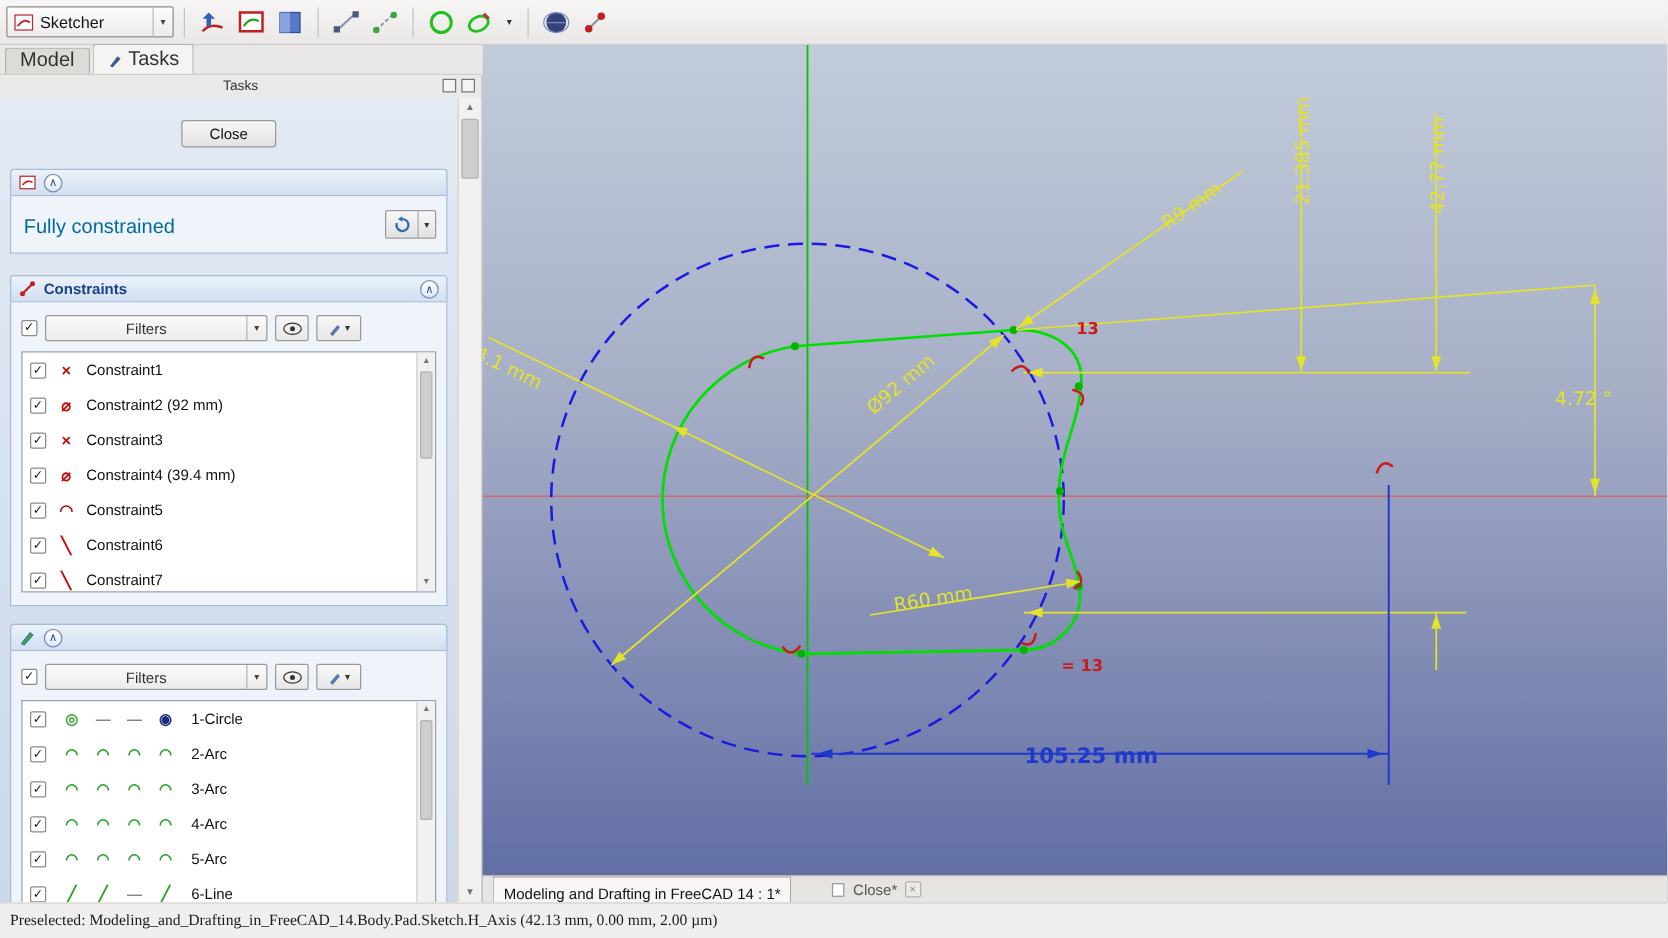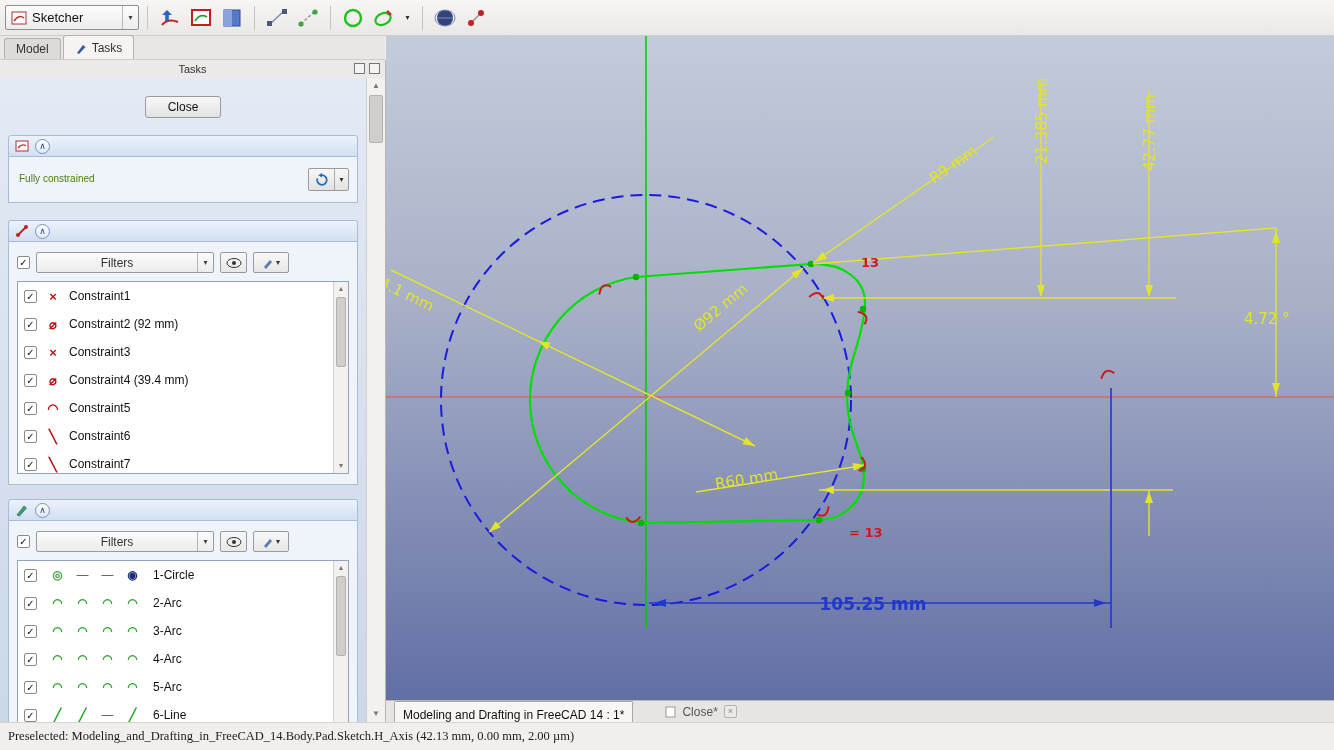--- a/index.html
+++ b/index.html
@@ -15,21 +15,21 @@
     padding:0 0 0 5px; font-size:13px; color:#111; }
   .wb-select .dd { margin-left:auto; font-size:8px; color:#444; border-left:1px solid #bbb;
     width:16px; height:100%; display:flex; align-items:center; justify-content:center; }
   .tb-sep { width:1px; height:24px; background:#c6c4c1; margin:0 5px; }
   .tb-btn { width:28px; height:28px; display:flex; align-items:center; justify-content:center; border-radius:3px; }
   .tb-dd { width:13px; height:28px; font-size:8px; color:#333; display:flex; align-items:center; justify-content:center; }
 
   
   .nav-tabs { position:absolute; top:36px; left:0; width:385px; height:24px; background:#e9e7e5;
     display:flex; align-items:flex-end; padding-left:4px; gap:2px; border-bottom:1px solid #cfcdca; }
-  .nav-tab { height:21px; padding:0 11px; font-size:12px; display:flex; align-items:center; gap:5px;
+  .nav-tab { height:21px; padding:0 11px; font-size:16px; display:flex; align-items:center; gap:5px;
     border:1px solid #b5b3b0; border-bottom:none; border-radius:3px 3px 0 0; background:#dddbd8; color:#333; }
   .nav-tab.active { background:#f5f4f3; height:24px; }
 
   .left-col { position:absolute; top:60px; left:0; width:386px; bottom:28px;
     background:#eceae8; border-right:1px solid #b8b6b3; }
   .panel-title { height:18px; display:flex; align-items:center; justify-content:center;
     font-size:11px; color:#333; position:relative; background:#eceae8; }
   .pt-icons { position:absolute; right:5px; top:3px; display:flex; gap:4px; }
   .pt-ic { width:11px; height:11px; border:1px solid #777; background:#f4f4f4; }
 
@@ -50,21 +50,21 @@
   .section { margin:17px 8px 0; }
   .sec-head { height:22px; display:flex; align-items:center; gap:6px; padding:0 6px;
     background:linear-gradient(#ebf2fb,#d2dff1); border:1px solid #a9bbd6; border-radius:3px 3px 0 0; }
   .sec-title { color:#15428b; font-weight:bold; font-size:12px; flex:1; }
   .collapse-btn { width:15px; height:15px; border-radius:50%; border:1px solid #7a90b8;
     color:#2d4a7a; font-size:9px; line-height:13px; text-align:center;
     background:linear-gradient(#ffffff,#dde8f5); padding:0; }
   .sec-body { border:1px solid #a9bbd6; border-top:none; background:#eff4fa; position:relative; }
 
   .solver-body { height:46px; }
-  .solver-status { position:absolute; left:10px; top:16px; font-size:10px; color:#4d7c0f; }
+  .solver-status { position:absolute; left:10px; top:16px; font-size:16px; color:#0369a1; }
   .refresh-btn { position:absolute; right:8px; top:11px; width:41px; height:23px;
     border:1px solid #9a9a9a; border-radius:2px; background:linear-gradient(#f7f7f7,#e2e2e2);
     display:flex; align-items:center; }
   .refresh-main { width:25px; display:flex; justify-content:center; }
   .refresh-dd { width:14px; height:100%; border-left:1px solid #aaa; font-size:8px;
     display:flex; align-items:center; justify-content:center; color:#333; }
 
   .filter-row { display:flex; align-items:center; gap:6px; padding:10px 8px 0; }
   .cb { width:13px; height:13px; border:1px solid #8a8a8a; background:#fff; font-size:10px;
     line-height:11px; text-align:center; color:#111; flex:none; border-radius:2px; }
@@ -239,20 +239,21 @@
       </div>
     </div>
 
     <div class="section">
       <div class="sec-head">
         <svg width="14" height="14">
             <line x1="3" y1="11" x2="11" y2="3" stroke="#c02020" stroke-width="1.8"></line>
             <circle cx="3" cy="11" r="2" fill="#c02020"></circle>
             <circle cx="11" cy="3" r="2" fill="#c02020"></circle>
           </svg>
+        <span class="sec-title">Constraints</span>
         <button class="collapse-btn">∧</button>
       </div>
       <div class="sec-body">
         <div class="filter-row">
           <span class="cb">✓</span>
           <div class="filters-dd">
             <span class="filters-label">Filters</span>
             <span class="filters-arrow">▾</span>
           </div>
           <div class="sq-btn eye-btn">

